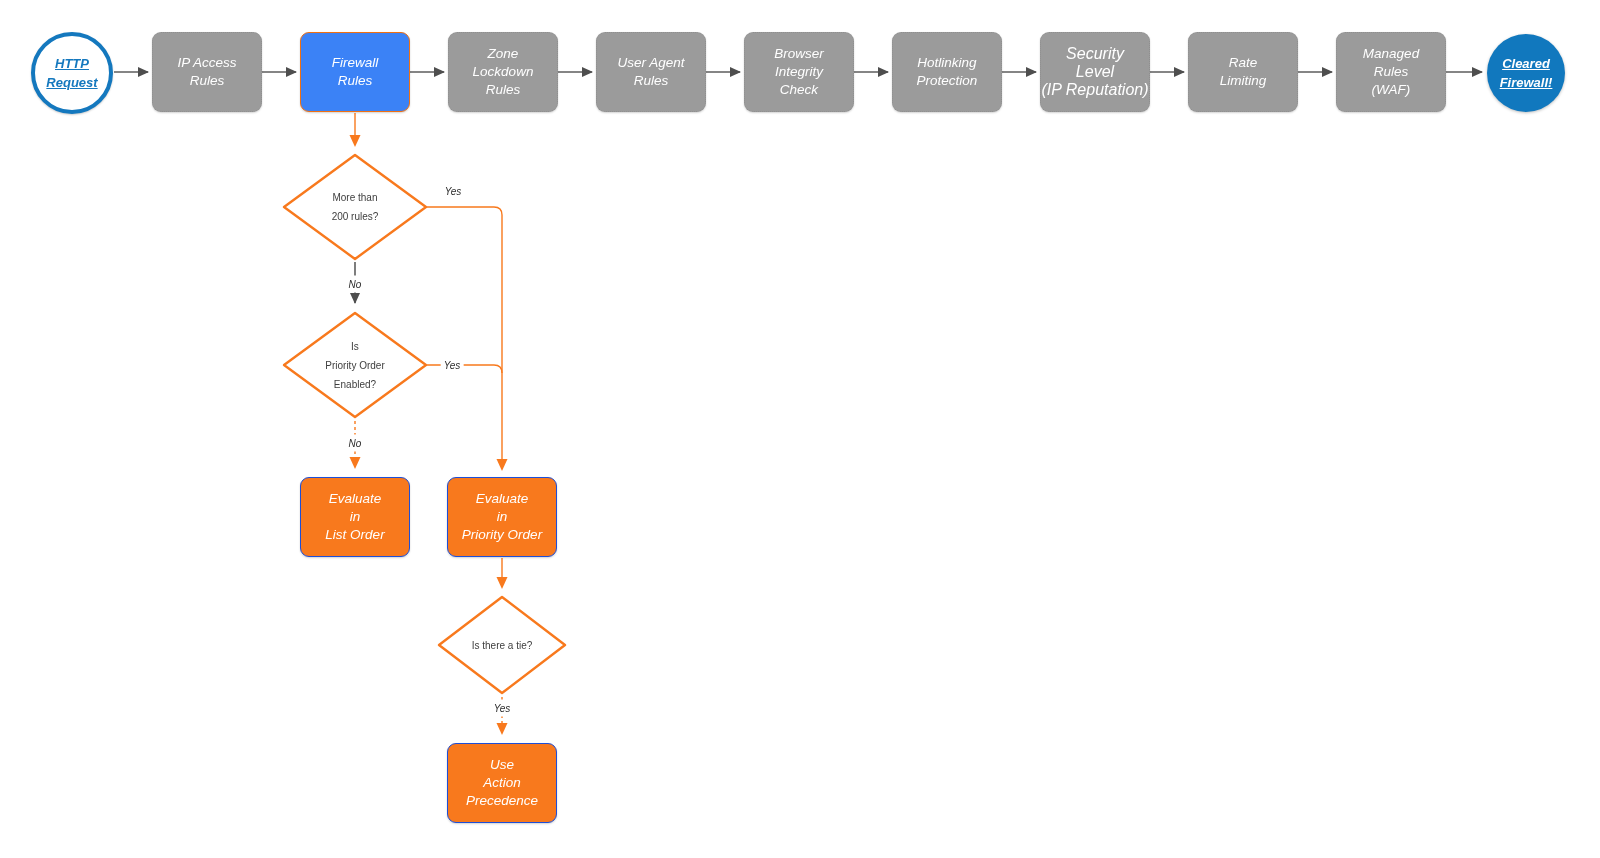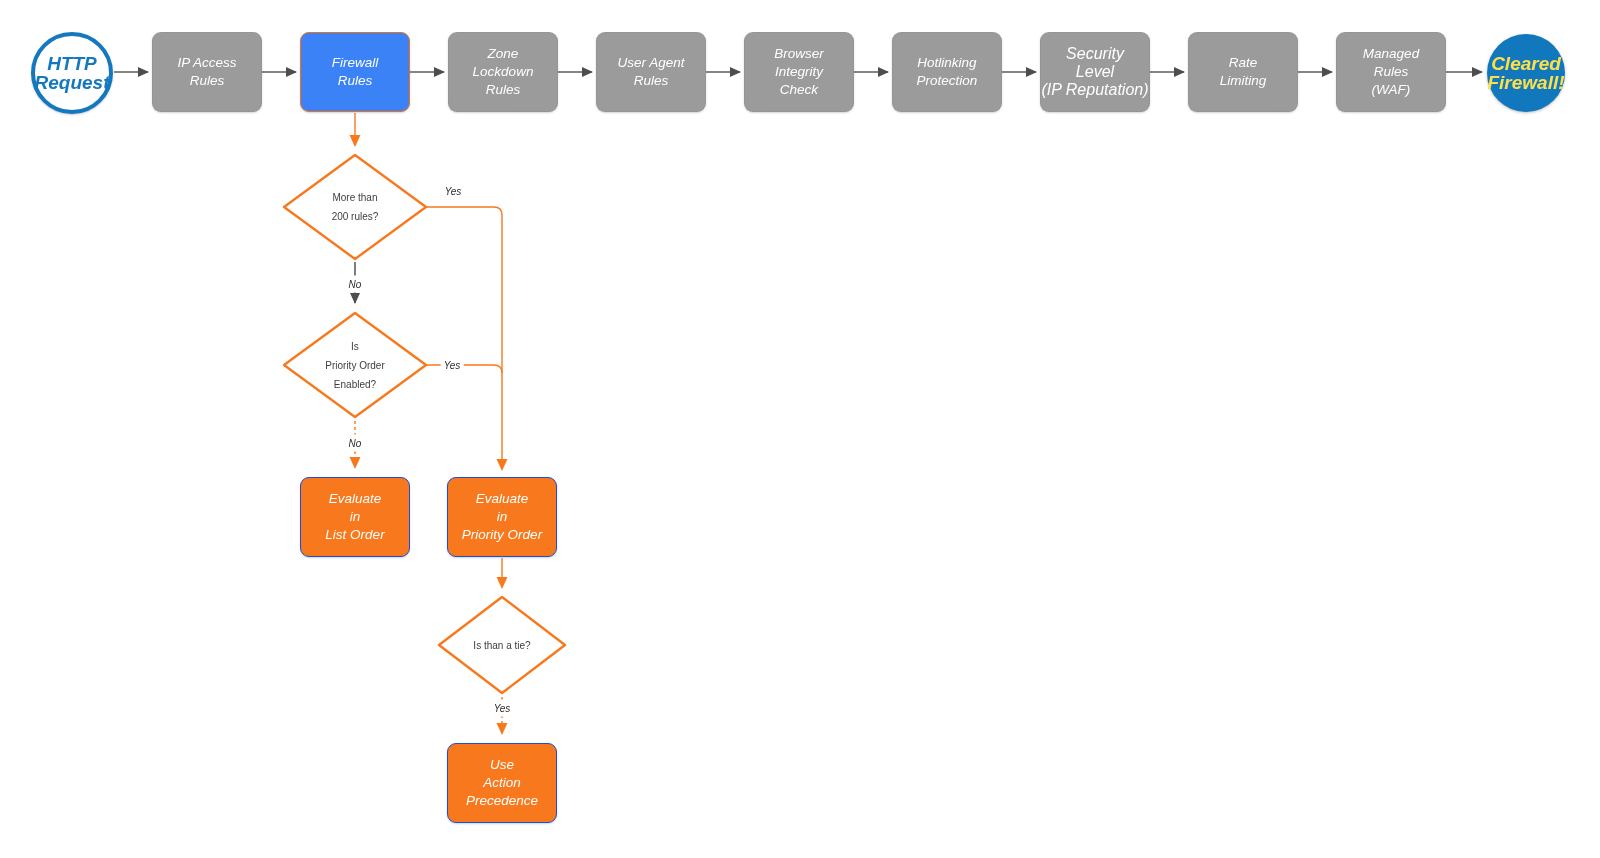--- a/index.html
+++ b/index.html
@@ -29,26 +29,26 @@
     text-align:center;box-shadow:0 1px 2px rgba(0,0,0,0.18);box-sizing:border-box;
   }
   .action .stage-label{font-size:13.5px;line-height:18px;}
 
   
   .terminal{
     position:absolute;border-radius:50%;display:flex;align-items:center;justify-content:center;
     text-align:center;box-sizing:border-box;
   }
   .terminal-label{
-    font-weight:bold;font-style:italic;font-size:19px;line-height:19px;white-space:pre-line;
+    font-weight:bold;font-style:italic;font-size:13px;line-height:19px;white-space:pre-line;text-decoration:underline;
   }
   #start-node{left:31px;top:32px;width:82px;height:82px;background:#ffffff;border:4.5px solid #1478BE;box-shadow:0 1px 2px rgba(0,0,0,0.2);}
   #start-node .terminal-label{color:#1478BE;}
   #end-node{left:1487px;top:34px;width:78px;height:78px;background:#1178BE;box-shadow:0 1px 3px rgba(0,0,0,0.25);}
-  #end-node .terminal-label{color:#fde047;}
+  #end-node .terminal-label{color:#ffffff;}
 
   
   .decision{position:absolute;}
   .decision svg{position:absolute;left:0;top:0;width:100%;height:100%;}
   .decision-label{
     position:absolute;left:0;top:0;width:100%;height:100%;
     display:flex;align-items:center;justify-content:center;text-align:center;
     color:#3e3e3e;font-size:10px;line-height:19px;white-space:pre-line;
   }
 
@@ -164,21 +164,21 @@
     </svg>
     <span class="decision-label">Is
 Priority Order
 Enabled?</span>
   </div>
 
   <div class="decision" style="left:437px;top:595px;width:130px;height:100px">
     <svg viewBox="0 0 130 100">
       <polygon points="65,2 128,50 65,98 2,50" fill="#ffffff" stroke="#F8791D" stroke-width="2.4" stroke-linejoin="round"></polygon>
     </svg>
-    <span class="decision-label">Is than a tie?</span>
+    <span class="decision-label">Is there a tie?</span>
   </div>
 
   <div class="action" style="left:300px;top:477px">
     <span class="stage-label">Evaluate
 in
 List Order</span>
   </div>
   <div class="action" style="left:447px;top:477px">
     <span class="stage-label">Evaluate
 in

